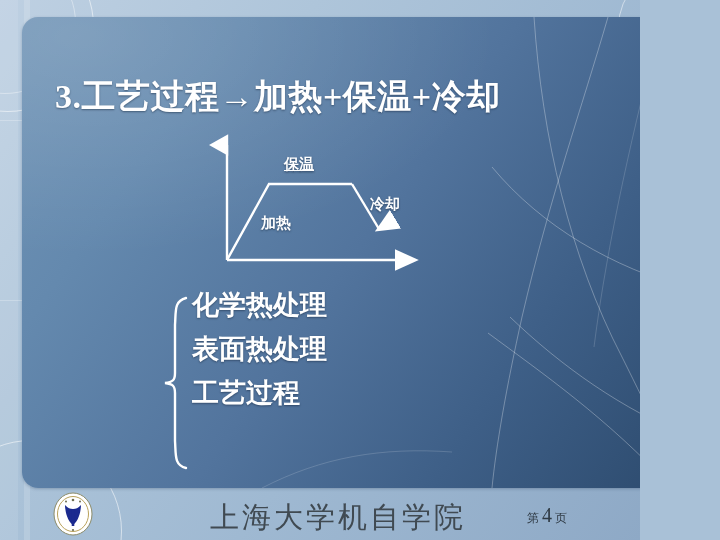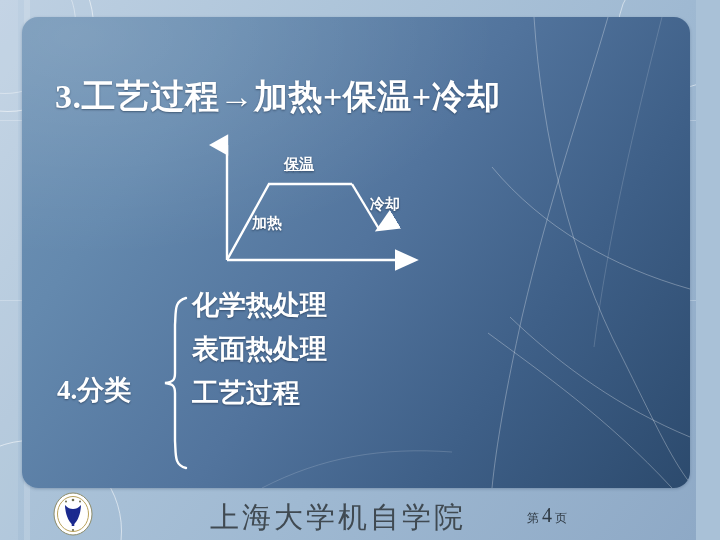--- a/index.html
+++ b/index.html
@@ -2,21 +2,21 @@
 <html><head>
 <meta charset="utf-8">
 <style>
   html,body{margin:0;padding:0;}
   body{
     width:720px;height:540px;overflow:hidden;
     font-family:"Liberation Serif","DejaVu Serif",serif;
     background:#a9c1d7;
   }
   #slide{
-    position:relative;width:696px;height:540px;overflow:hidden;
+    position:relative;width:640px;height:540px;overflow:hidden;
     background:linear-gradient(128deg,#bed0e2 0%,#aec5da 30%,#9fb9d2 62%,#8ea9c6 100%);
   }
   
   .band{position:absolute;top:0;bottom:0;background:rgba(255,255,255,.10);pointer-events:none;}
   .band.b1{left:0;width:18px;}
   .band.b2{left:24px;width:6px;background:rgba(255,255,255,.16);}
   .hband{position:absolute;left:0;right:0;height:1px;background:rgba(255,255,255,.25);}
 
   
   .outer-arc{position:absolute;border:1px solid rgba(255,255,255,.55);border-radius:50%;pointer-events:none;}
@@ -48,21 +48,21 @@
   }
 
   
   #diagram{position:absolute;left:180px;top:110px;width:240px;height:150px;}
   .diag-label{
     position:absolute;color:#ffffff;font-size:15px;font-weight:bold;white-space:nowrap;
     text-shadow:0 1px 2px rgba(10,25,45,.5);
     font-family:"Liberation Sans","DejaVu Sans",sans-serif;
   }
   #lbl-hold{left:82px;top:28px;text-decoration:underline;}
-  #lbl-heat{left:50px;top:87px;}
+  #lbl-heat{left:59px;top:87px;}
   #lbl-cool{left:168px;top:68px;}
 
   
   #class-label{
     position:absolute;left:35px;top:355px;
     color:#ffffff;font-size:27px;font-weight:bold;white-space:nowrap;
     text-shadow:0 1px 2px rgba(10,25,45,.45);
   }
   #brace{position:absolute;left:140px;top:278px;width:26px;height:175px;}
   #class-list{position:absolute;left:170px;top:275px;}
@@ -152,21 +152,20 @@
 
         <path d="M25 133 L67 57 L150 57" stroke="#ffffff" stroke-width="2.4" fill="none" stroke-linejoin="miter"></path>
 
         <path d="M150 57 L177 102" stroke="#ffffff" stroke-width="2.4" fill="none" marker-end="url(#arrowD)"></path>
       </svg>
       <div class="diag-label" id="lbl-hold">保温</div>
       <div class="diag-label" id="lbl-heat">加热</div>
       <div class="diag-label" id="lbl-cool">冷却</div>
     </div>
 
-    <div id="class-label">4.分类</div>
 
     <svg id="brace" viewBox="0 0 26 175">
       <path d="M24 3 C12 6 14 16 13 30 L13 78 C13 85 11 87 3 88 C11 89 13 91 13 98 L13 146 C14 160 12 170 24 173" stroke="#ffffff" stroke-width="2.4" fill="none" stroke-linecap="round"></path>
     </svg>
 
     <div id="class-list">
       <div class="class-item">化学热处理</div>
       <div class="class-item">表面热处理</div>
       <div class="class-item">工艺过程</div>
     </div>

